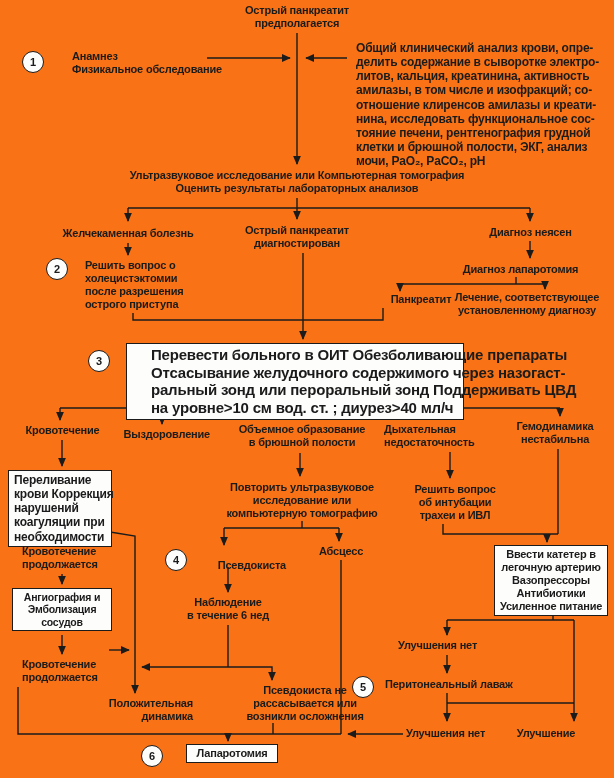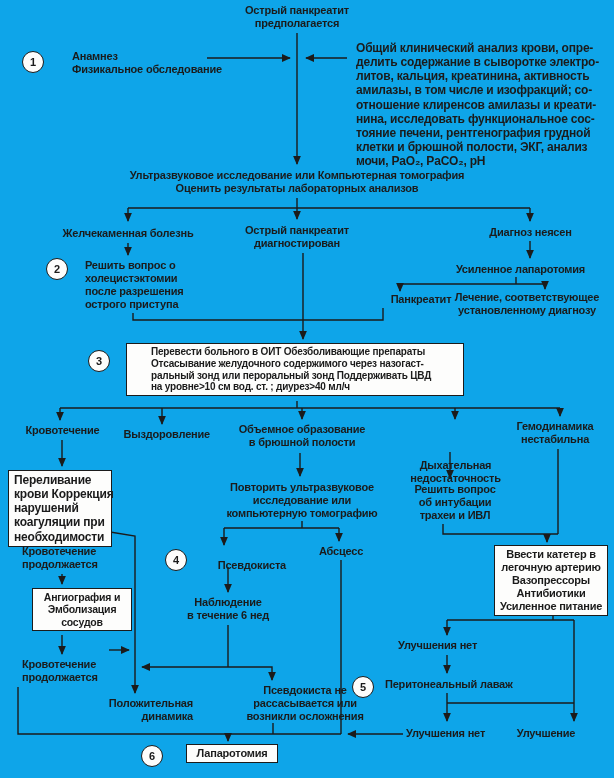--- a/index.html
+++ b/index.html
@@ -1,17 +1,17 @@
 <!DOCTYPE html>
 <html><head>
 <meta charset="utf-8">
 <style>
   html,body{margin:0;padding:0;background:#ffffff;}
   .canvas{
-    position:relative;width:614px;height:778px;background:#0ea5e9;
+    position:relative;width:614px;height:778px;background:#f97316;
     font-family:"Liberation Sans","DejaVu Sans",sans-serif;color:#1b1b1b;overflow:hidden;
   }
   #flow-svg{position:absolute;left:0;top:0;width:614px;height:778px;}
   #flow-svg polyline{fill:none;stroke:#1b1b1b;stroke-width:1.4;}
   .node{
     position:absolute;font-size:11px;font-weight:bold;line-height:1.18;
     white-space:pre;letter-spacing:-0.2px;
   }
   .node.boxed{
     border:1.5px solid #1b1b1b;background:#fdfdfc;box-sizing:border-box;
@@ -107,50 +107,50 @@
       <div class="node" style="left: 77px; top: 169px; width: 440px; text-align: center;">Ультразвуковое исследование или Компьютерная томография
 Оценить результаты лабораторных анализов</div>
       <div class="node" style="left: 58px; top: 227px; width: 140px; text-align: center;">Желчекаменная болезнь</div>
       <div class="node" style="left: 237px; top: 224px; width: 120px; text-align: center;">Острый панкреатит
 диагностирован</div>
       <div class="node" style="left: 478px; top: 226px; width: 105px; text-align: center;">Диагноз неясен</div>
       <div class="node" style="left: 85px; top: 259px; width: 120px; text-align: left;">Решить вопрос о
 холецистэктомии
 после разрешения
 острого приступа</div>
-      <div class="node" style="left: 448px; top: 263px; width: 145px; text-align: center;">Усиленное лапаротомия</div>
+      <div class="node" style="left: 448px; top: 263px; width: 145px; text-align: center;">Диагноз лапаротомия</div>
       <div class="node" style="left: 383px; top: 293px; width: 76px; text-align: center;">Панкреатит</div>
       <div class="node" style="left: 443px; top: 291px; width: 168px; text-align: center;">Лечение, соответствующее
 установленному диагнозу</div>
-      <div class="node boxed" style="left: 126px; top: 343px; width: 338px; text-align: left; font-size: 10px; padding-left: 24px;">Перевести больного в ОИТ Обезболивающие препараты
+      <div class="node boxed" style="left: 126px; top: 343px; width: 338px; text-align: left; font-size: 15px; padding-left: 24px;">Перевести больного в ОИТ Обезболивающие препараты
 Отсасывание желудочного содержимого через назогаст-
 ральный зонд или пероральный зонд Поддерживать ЦВД
 на уровне&gt;10 см вод. ст. ; диурез&gt;40 мл/ч</div>
       <div class="node" style="left: 20px; top: 424px; width: 85px; text-align: center;">Кровотечение</div>
       <div class="node" style="left: 115px; top: 428px; width: 95px; text-align: right;">Выздоровление</div>
       <div class="node" style="left: 229px; top: 423px; width: 146px; text-align: center;">Объемное образование
 в брюшной полости</div>
-      <div class="node" style="left: 403px; top: 423px; width: 105px; text-align: center; margin-top: 36px;">Дыхательная
+      <div class="node" style="left: 384px; top: 423px; width: 105px; ">Дыхательная
 недостаточность</div>
       <div class="node" style="left: 505px; top: 420px; width: 100px; text-align: center;">Гемодинамика
 нестабильна</div>
       <div class="node boxed" style="left: 8px; top: 470px; width: 104px; text-align: left; font-size: 12px;">Переливание
 крови Коррекция
 нарушений
 коагуляции при
 необходимости</div>
       <div class="node" style="left: 22px; top: 545px; width: 95px; text-align: left;">Кровотечение
 продолжается</div>
       <div class="node" style="left: 217px; top: 481px; width: 170px; text-align: center;">Повторить ультразвуковое
 исследование или
 компьютерную томографию</div>
       <div class="node" style="left: 405px; top: 483px; width: 100px; text-align: center;">Решить вопрос
 об интубации
 трахеи и ИВЛ</div>
-      <div class="node boxed" style="left: 12px; top: 588px; width: 100px; text-align: center; font-size: 10.5px; margin-left: 20px;">Ангиография и
+      <div class="node boxed" style="left: 12px; top: 588px; width: 100px; text-align: center; font-size: 10.5px;">Ангиография и
 Эмболизация
 сосудов</div>
       <div class="node" style="left: 196px; top: 551px; width: 90px; text-align: right; margin-top: 8px;">Псевдокиста</div>
       <div class="node" style="left: 311px; top: 545px; width: 60px; text-align: center;">Абсцесс</div>
       <div class="node boxed" style="left: 494px; top: 545px; width: 114px; text-align: center; font-size: 11px;">Ввести катетер в
 легочную артерию
 Вазопрессоры
 Антибиотики
 Усиленное питание</div>
       <div class="node" style="left: 22px; top: 658px; width: 95px; text-align: left;">Кровотечение

